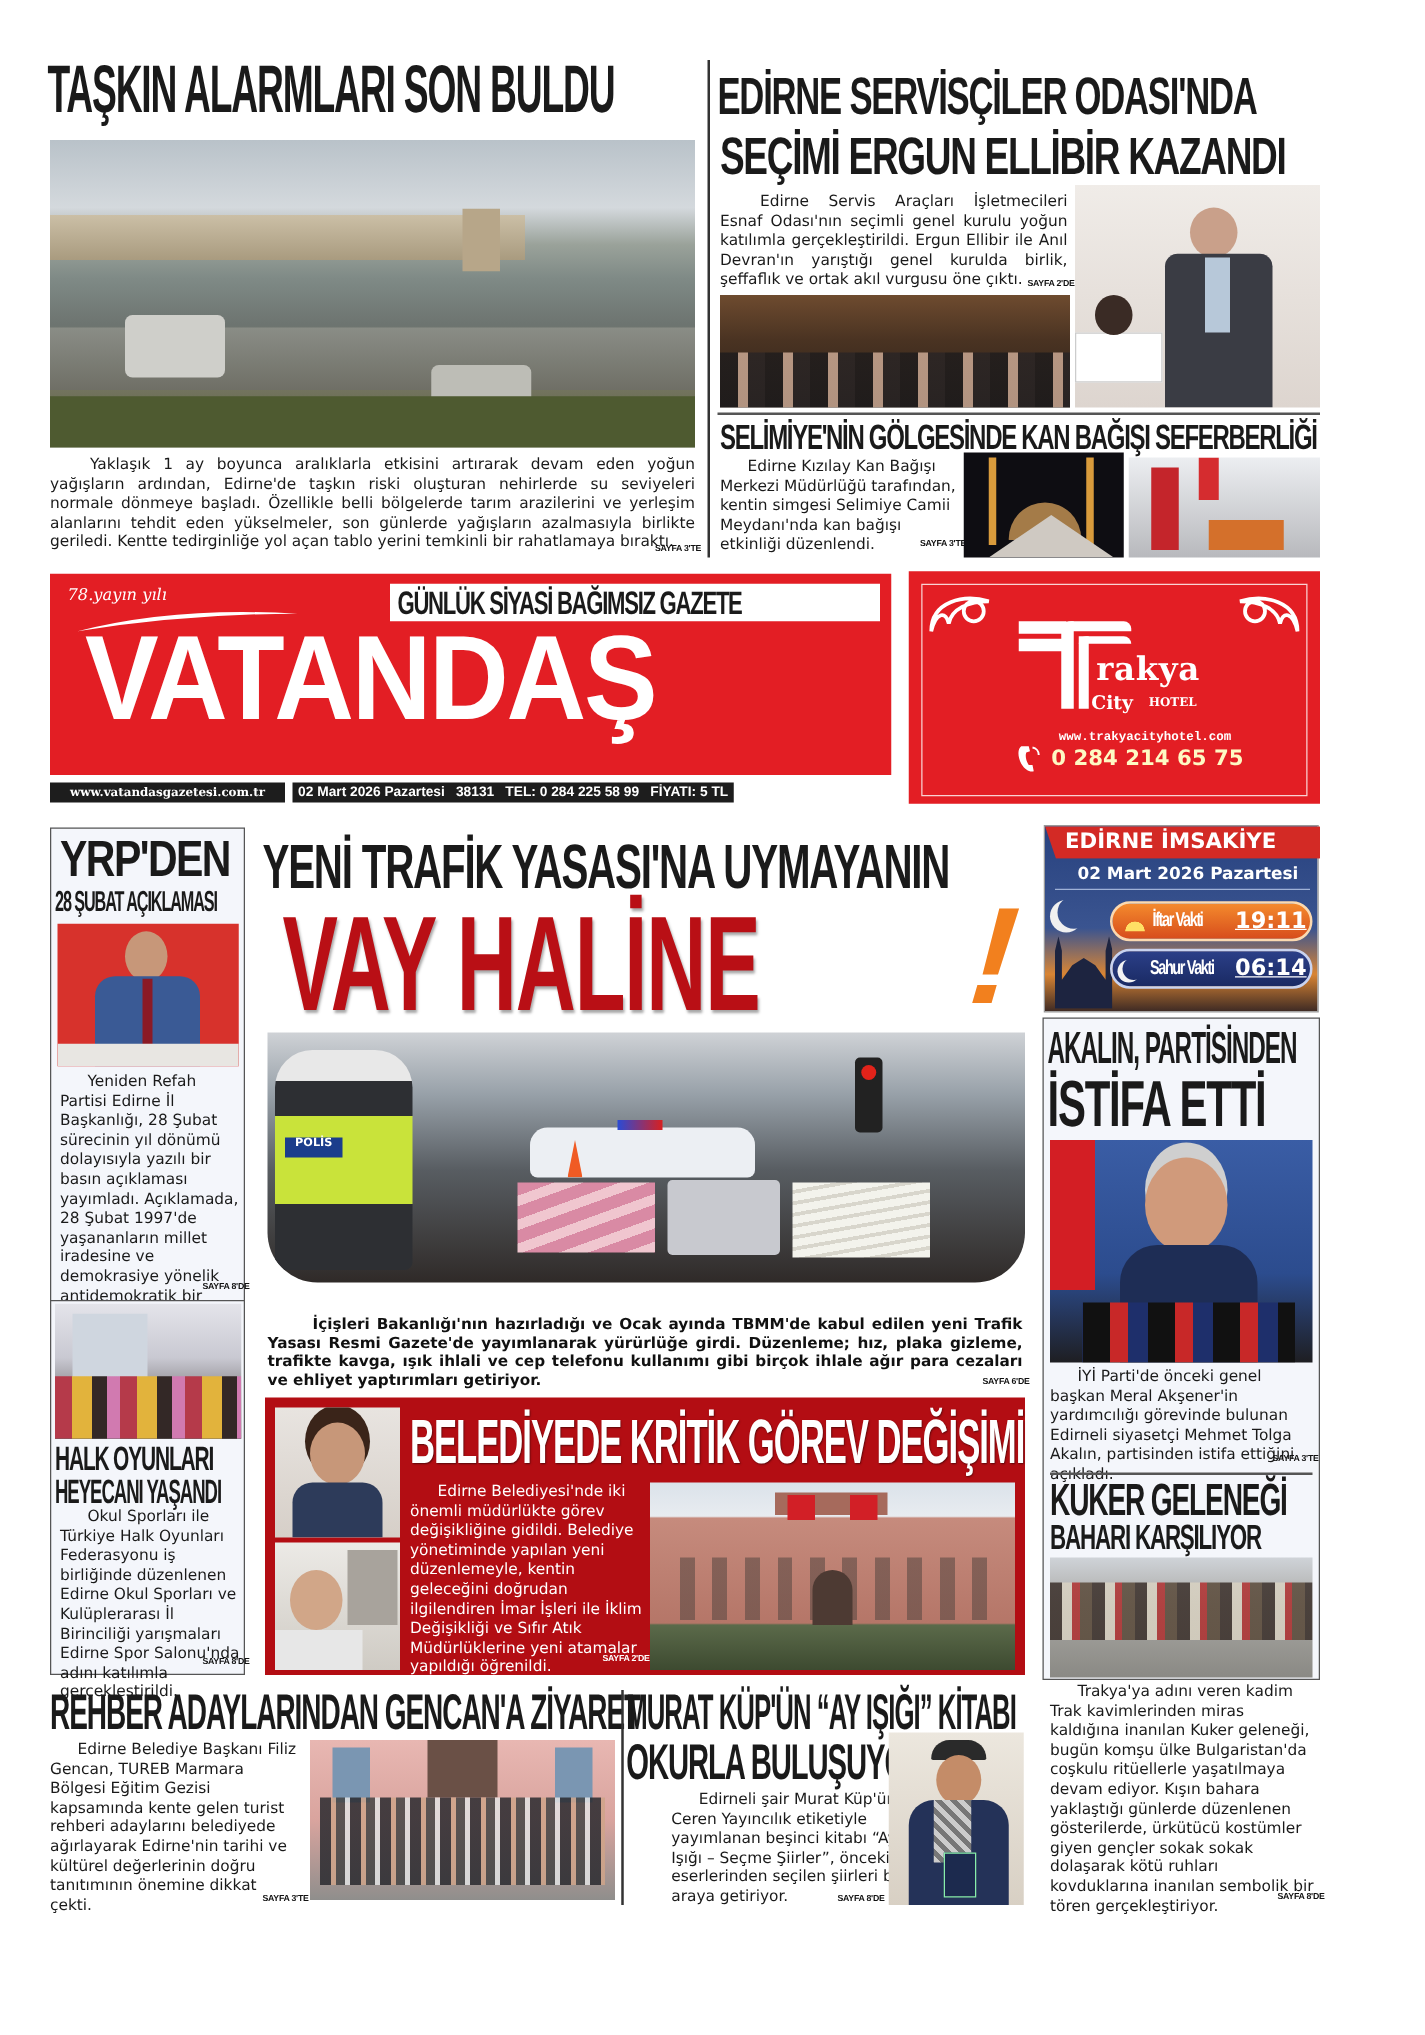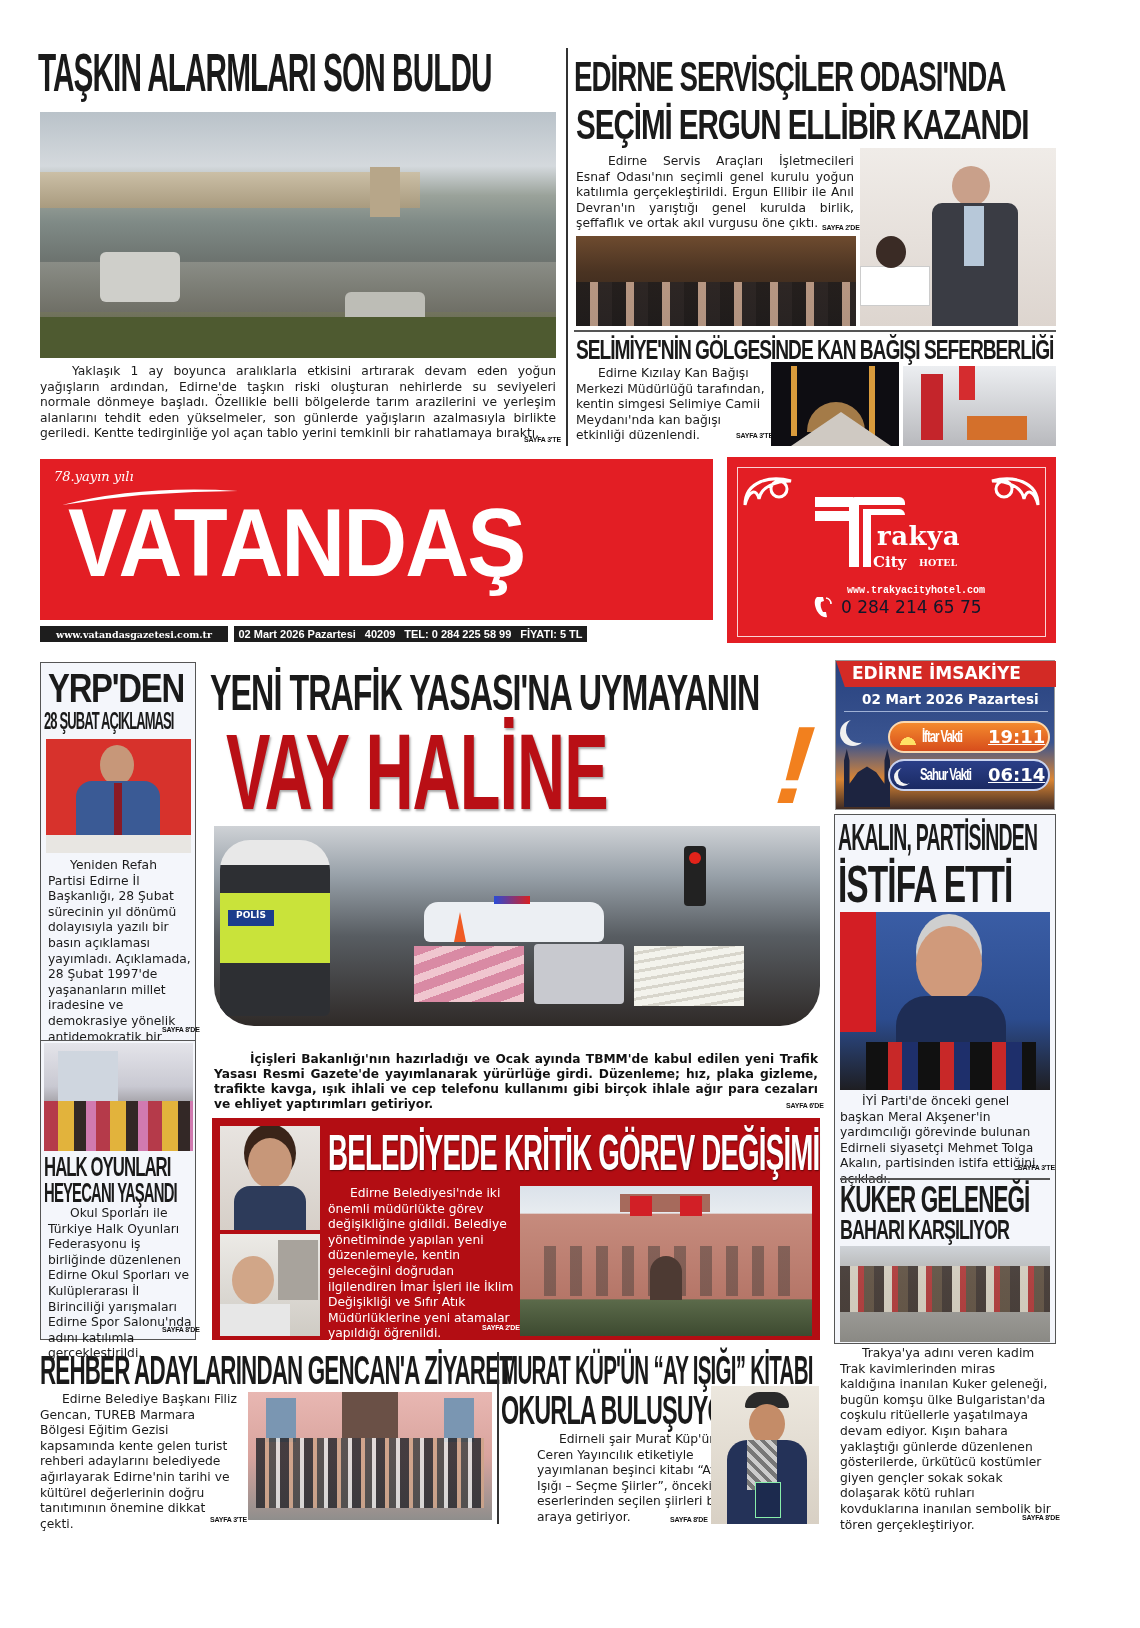--- a/index.html
+++ b/index.html
@@ -61,29 +61,32 @@
   <div style="position:absolute;left:18px;top:8px;width:22px;height:66px;background:#c4252b;"></div>
   <div style="position:absolute;left:56px;top:0;width:16px;height:34px;background:#d52c2f;"></div>
   <div style="position:absolute;left:64px;top:50px;width:60px;height:24px;background:#d4702b;"></div>
 </div>
 
 <div class="abs" style="left:40px;top:459px;width:673px;height:161px;background:#e31e24;">
   <span class="abs" style="left:14px;top:10px;font-family:'DejaVu Serif',serif;font-style:italic;font-size:13px;color:#fff;">78.yayın yılı</span>
   <svg class="abs" style="left:20px;top:24px;" width="180" height="24" viewBox="0 0 180 24">
       <path d="M2 22 Q80 2 178 8 Q90 8 2 22 Z" fill="#ffffff"></path>
     </svg>
+  <div class="abs" style="left:272px;top:8px;width:392px;height:30px;background:#fff;">
+    <span class="abs hl" style="left:6px;top:2px;font-size:26px;transform:scaleX(0.68);color:#1a1a1a;">GÜNLÜK SİYASİ BAĞIMSIZ GAZETE</span>
+  </div>
   <span class="abs hl" style="left:28px;top:36px;font-size:94px;color:#ffffff;letter-spacing:-2px;transform:scaleX(0.94) scaleY(1.02);">VATANDAŞ</span>
 </div>
 <div class="abs" style="left:40px;top:626px;width:547px;height:16px;display:flex;gap:6px;">
   <div style="background:#1d1d1d;width:188px;height:16px;display:flex;align-items:center;justify-content:center;">
     <span style="color:#fff;font-family:'DejaVu Serif',serif;font-weight:700;font-size:9.5px;">www.vatandasgazetesi.com.tr</span>
   </div>
   <div style="background:#1d1d1d;flex:1;height:16px;display:flex;align-items:center;justify-content:space-around;color:#fff;font-family:'Liberation Sans',sans-serif;font-weight:700;font-size:11px;">
     <span>02 Mart 2026 Pazartesi</span>
-    <span>40209</span>
+    <span>38131</span>
     <span>TEL: 0 284 225 58 99</span>
     <span>FİYATI: 5 TL</span>
   </div>
 </div>
 
 <div class="abs" style="left:727px;top:457px;width:329px;height:186px;background:#e31e24;">
   <div style="position:absolute;left:10px;top:10px;right:10px;bottom:6px;border:1.5px solid rgba(255,255,255,.8);"></div>
   <svg class="abs" style="left:14px;top:14px;" width="70" height="38" viewBox="0 0 70 38">
       <path d="M4 34 C4 10 30 4 50 10 C34 10 20 16 18 28 C16 18 8 18 4 34Z M30 18 a8 8 0 1 0 16 0 a8 8 0 1 0 -16 0Z" fill="none" stroke="#fff" stroke-width="3"></path>
     </svg>
@@ -99,21 +102,21 @@
     <div style="position:absolute;left:48px;top:12px;width:8px;height:58px;background:#fff;"></div>
   </div>
   <span class="abs" style="left:150px;top:64px;font-family:'DejaVu Serif',serif;font-weight:700;font-size:26px;color:#fff;letter-spacing:0.5px;">rakya</span>
   <span class="abs" style="left:146px;top:96px;font-family:'DejaVu Serif',serif;font-weight:700;font-size:15px;color:#fff;">City</span>
   <span class="abs" style="left:192px;top:100px;font-family:'DejaVu Serif',serif;font-weight:700;font-size:9.5px;color:#fff;">HOTEL</span>
   <span class="abs" style="left:120px;top:128px;font-family:Liberation Mono, monospace;font-weight:700;font-size:10px;color:#fff;">www.trakyacityhotel.com</span>
   <svg class="abs" style="left:86px;top:138px;" width="20" height="24" viewBox="0 0 20 24">
       <path d="M4 2 C1 4 1 10 4 16 C7 21 11 23 14 22 L13 17 L10 17 C8 14 7 10 8 7 L11 6 L10 2 Z" fill="#fff"></path>
       <path d="M13 3 a6 6 0 0 1 5 6" stroke="#fff" stroke-width="1.6" fill="none"></path>
     </svg>
-  <span class="abs" style="left:114px;top:140px;font-family:'DejaVu Sans',sans-serif;font-weight:400;font-size:17px;color:#0f172a;">0 284 214 65 75</span>
+  <span class="abs" style="left:114px;top:140px;font-family:'DejaVu Sans',sans-serif;font-weight:700;font-size:17px;color:#fef9c3;">0 284 214 65 75</span>
 </div>
 
 <div class="abs box-border" style="left:40px;top:662px;width:156px;height:380px;"></div>
 <div class="abs hl" style="left:48px;top:667px;font-size:40px;transform:scaleX(0.82) scaleY(1.02);">YRP'DEN</div>
 <div class="abs hl" style="left:44px;top:710px;font-size:22px;transform:scaleX(0.59) scaleY(1.05);">28 ŞUBAT AÇIKLAMASI</div>
 <div class="abs photo" style="left:46px;top:739px;width:145px;height:114px;background:#d7322c;">
   <div style="position:absolute;left:54px;top:6px;width:34px;height:40px;border-radius:50%;background:#c79779;"></div>
   <div style="position:absolute;left:30px;top:42px;width:84px;height:72px;background:#3a5a95;border-radius:16px 16px 0 0;"></div>
   <div style="position:absolute;left:68px;top:44px;width:8px;height:54px;background:#8b1a25;"></div>
   <div style="position:absolute;left:0;top:96px;width:145px;height:18px;background:#e8e6e2;"></div>

